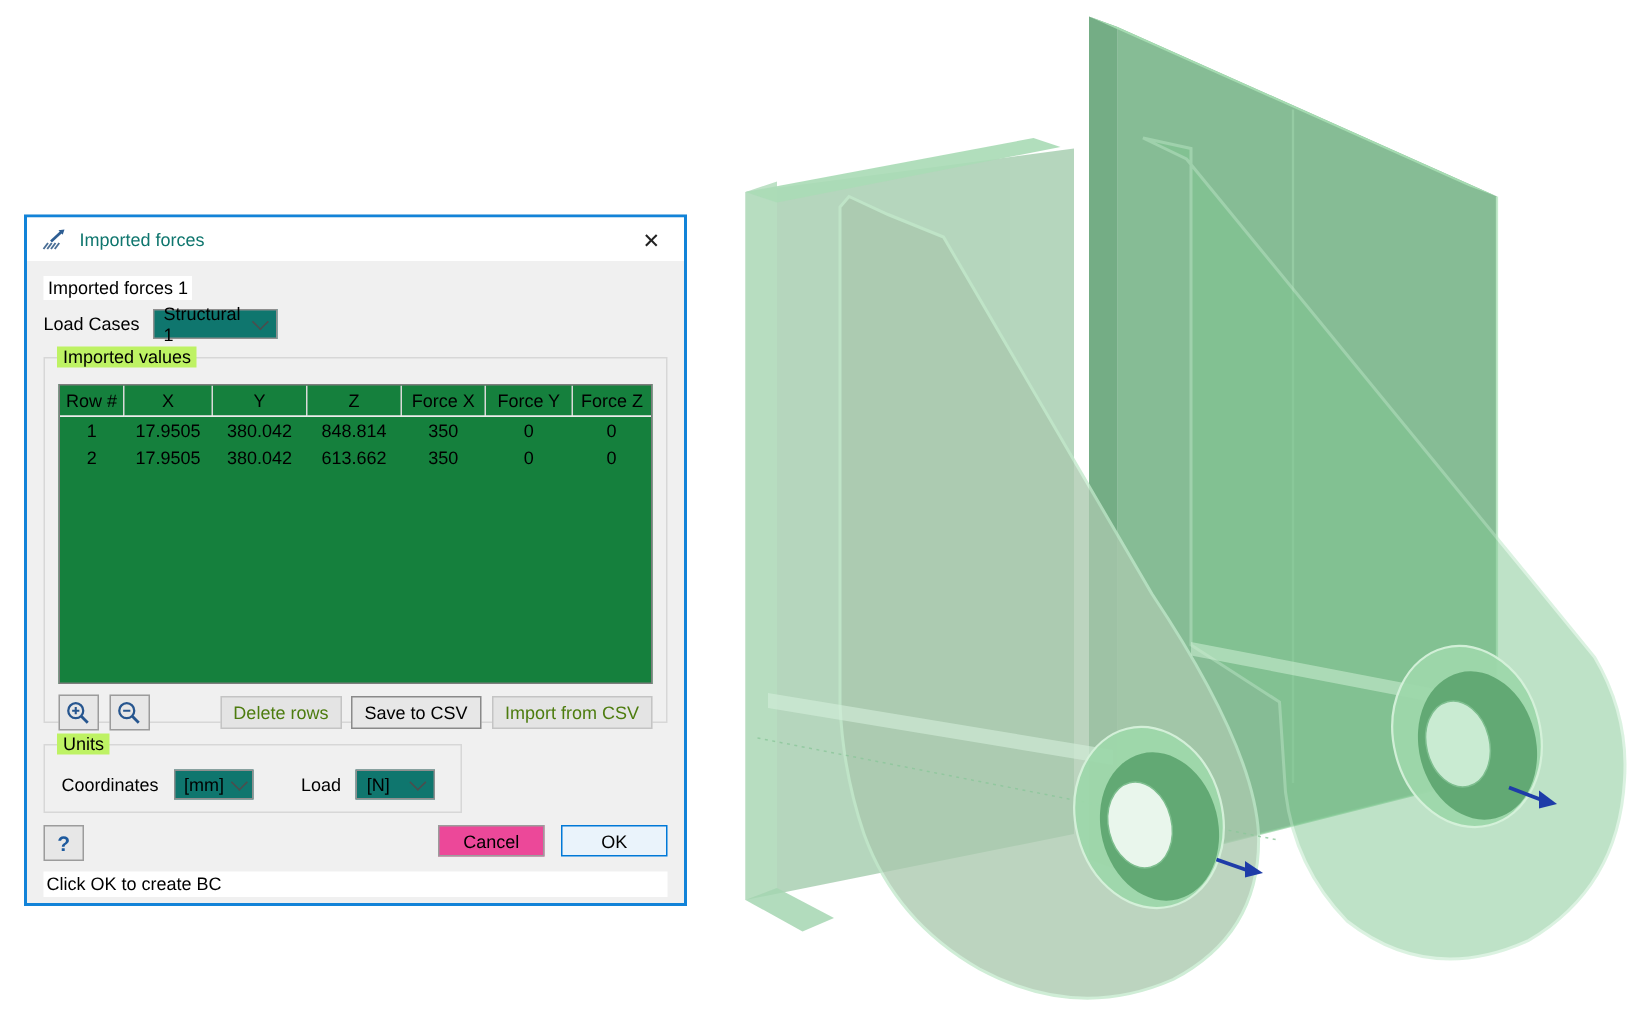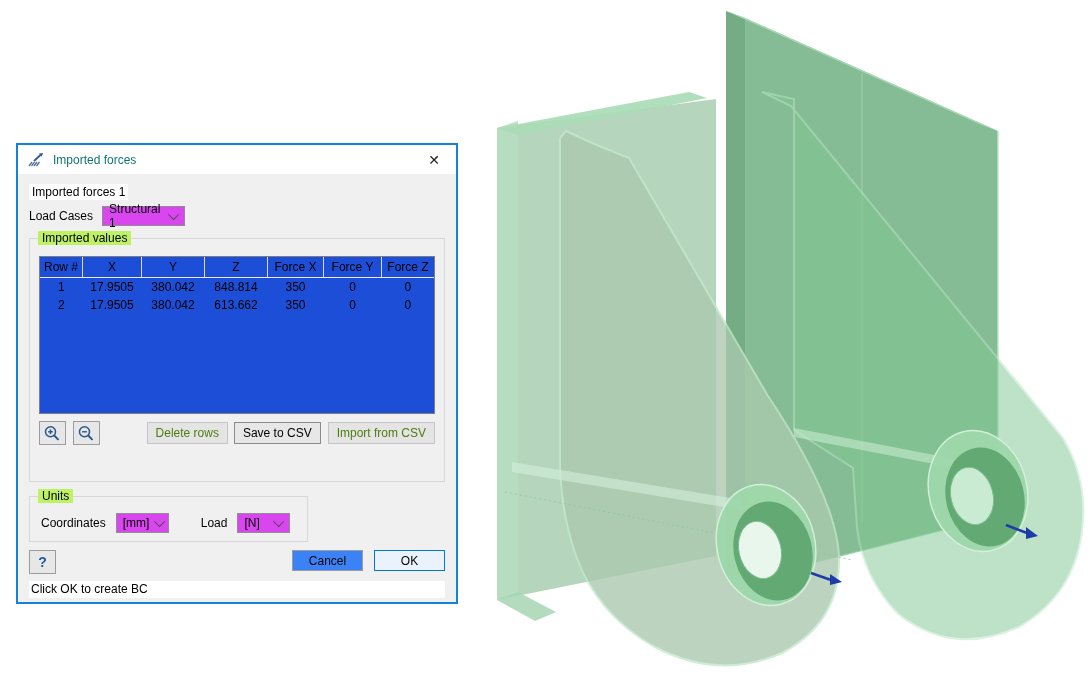--- a/index.html
+++ b/index.html
@@ -23,39 +23,39 @@
 
   .dlg-body{padding:0 11px;}
 
   .name-chip{display:inline-block;background:#ffffff;padding:1px 3px;margin-top:10px;font-size:12px;}
 
   .row-loadcases{margin-top:6px;display:flex;align-items:center;}
   .row-loadcases .lbl{margin-right:9px;}
 
   .combo{
     display:inline-flex;align-items:center;justify-content:space-between;
-    background:#d946ef;border:1px solid #8f8f8f;height:20px;box-sizing:border-box;
+    background:#0f766e;border:1px solid #8f8f8f;height:20px;box-sizing:border-box;
     padding:0 5px 0 6px;font-size:12px;
   }
   .combo .chev{
     width:7px;height:7px;border-left:1.4px solid #4d4d4d;border-bottom:1.4px solid #4d4d4d;
     transform:rotate(-45deg) translateY(-2px);margin-left:8px;flex:none;
   }
   .combo-loadcases{width:83px;}
   .combo-units{width:53px;}
 
   .groupbox{position:relative;border:1px solid #d7d7d7;box-sizing:border-box;}
   .groupbox .gb-label{
     position:absolute;top:-8px;left:8px;background:#bef264;padding:0 4px;font-size:12px;
   }
   .gb-values{margin-top:12px;height:244px;}
   .gb-units{margin-top:14px;height:46px;width:279px;}
 
   .table-wrap{
-    margin:17px 9px 0 9px;height:158px;background:#1d4ed8;border:1px solid #7d7d7d;
+    margin:17px 9px 0 9px;height:200px;background:#15803d;border:1px solid #7d7d7d;
     box-sizing:border-box;overflow:hidden;
   }
   table{border-collapse:collapse;table-layout:fixed;width:100%;font-size:12px;}
   th{font-weight:normal;height:20px;border-right:1px solid #d9d9d9;border-bottom:1px solid #ececec;
      padding:0;text-align:center;}
   th:last-child{border-right:none;}
   td{height:18px;text-align:center;padding:0;}
   th:nth-child(1),td:nth-child(1){width:42px;}
   th:nth-child(2),td:nth-child(2){width:58px;}
   th:nth-child(3),td:nth-child(3){width:62px;}
@@ -79,21 +79,21 @@
 
   .units-content{display:flex;align-items:center;padding:16px 0 0 11px;}
   .units-content .lbl{margin-right:10px;}
   .units-force-lbl{margin-left:32px;}
 
   .bottom-row{display:flex;align-items:flex-start;margin-top:8px;}
   .helpbtn{
     width:27px;height:24px;background:#e7e7e7;border:1px solid #9c9c9c;box-sizing:border-box;
     color:#1d5a9e;font-weight:bold;font-size:14px;font-family:inherit;padding:0;
   }
-  .btn-cancel{width:71px;height:21px;background:#3b82f6;border:1px solid #9c9c9c;}
+  .btn-cancel{width:71px;height:21px;background:#ec4899;border:1px solid #9c9c9c;}
   .btn-ok{width:71px;height:21px;background:#eaf3fb;border:1px solid #0078d7;margin-left:11px;}
 
   .statusbar{margin-top:7px;background:#ffffff;height:17px;line-height:17px;padding-left:2px;font-size:12px;}
 </style>
 </head>
 <body>
 
 <svg id="viewport" viewBox="0 0 1090 687" xmlns="http://www.w3.org/2000/svg">
   <g>
 

